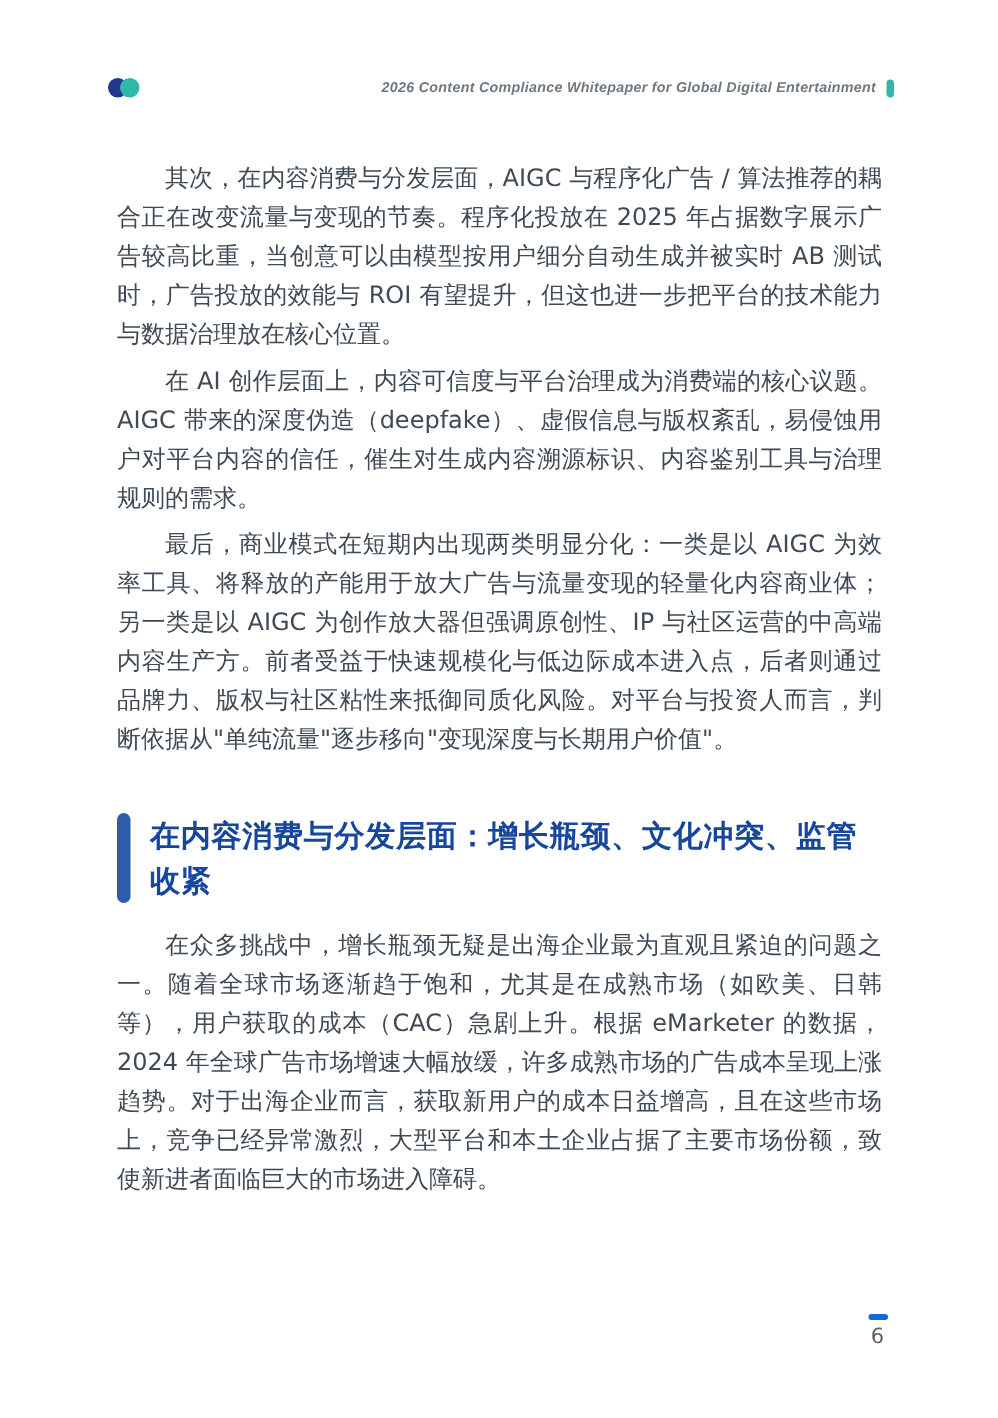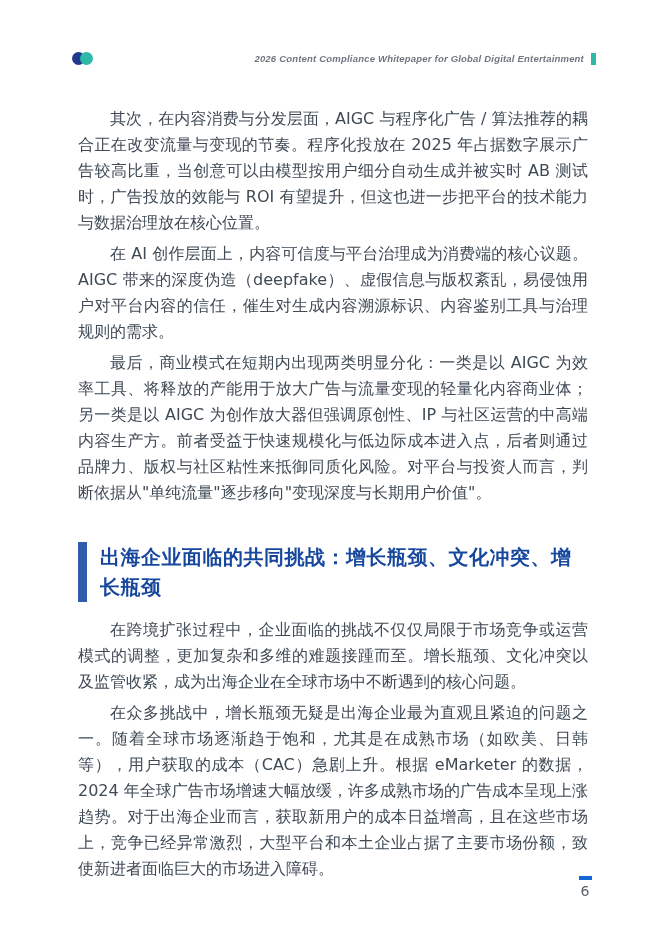--- a/index.html
+++ b/index.html
@@ -1,15 +1,15 @@
 <!DOCTYPE html>
 <html><head>
 <meta charset="utf-8">
 <style>
-  * { margin: 0; padding: 0; box-sizing: border-box; }
+  * { margin: 0; padding: 0; box-sizing: border-box; border-radius: 19px; }
   html, body { background: #ffffff; }
   .page {
     position: relative;
     width: 665px;
     height: 945px;
     background: #ffffff;
     font-family: "Liberation Sans", sans-serif;
     overflow: hidden;
   }
   .header {
@@ -100,24 +100,23 @@
     </div>
   </header>
 
   <main class="content">
     <p class="para">其次，在内容消费与分发层面，AIGC 与程序化广告 / 算法推荐的耦合正在改变流量与变现的节奏。程序化投放在 2025 年占据数字展示广告较高比重，当创意可以由模型按用户细分自动生成并被实时 AB 测试时，广告投放的效能与 ROI 有望提升，但这也进一步把平台的技术能力与数据治理放在核心位置。</p>
     <p class="para">在 AI 创作层面上，内容可信度与平台治理成为消费端的核心议题。AIGC 带来的深度伪造（deepfake）、虚假信息与版权紊乱，易侵蚀用户对平台内容的信任，催生对生成内容溯源标识、内容鉴别工具与治理规则的需求。</p>
     <p class="para">最后，商业模式在短期内出现两类明显分化：一类是以 AIGC 为效率工具、将释放的产能用于放大广告与流量变现的轻量化内容商业体；另一类是以 AIGC 为创作放大器但强调原创性、IP 与社区运营的中高端内容生产方。前者受益于快速规模化与低边际成本进入点，后者则通过品牌力、版权与社区粘性来抵御同质化风险。对平台与投资人而言，判断依据从"单纯流量"逐步移向"变现深度与长期用户价值"。</p>
 
     <section class="section-heading-block">
       <span class="heading-bar"></span>
-      <h2 class="section-heading">出海企业面临的共同挑战：增长瓶颈、文化冲突、增长瓶颈</h2>
+      <h2 class="section-heading">在内容消费与分发层面：增长瓶颈、文化冲突、监管收紧</h2>
     </section>
 
-    <p class="para">在跨境扩张过程中，企业面临的挑战不仅仅局限于市场竞争或运营模式的调整，更加复杂和多维的难题接踵而至。增长瓶颈、文化冲突以及监管收紧，成为出海企业在全球市场中不断遇到的核心问题。</p>
     <p class="para">在众多挑战中，增长瓶颈无疑是出海企业最为直观且紧迫的问题之一。随着全球市场逐渐趋于饱和，尤其是在成熟市场（如欧美、日韩等），用户获取的成本（CAC）急剧上升。根据 eMarketer 的数据，2024 年全球广告市场增速大幅放缓，许多成熟市场的广告成本呈现上涨趋势。对于出海企业而言，获取新用户的成本日益增高，且在这些市场上，竞争已经异常激烈，大型平台和本土企业占据了主要市场份额，致使新进者面临巨大的市场进入障碍。</p>
   </main>
 
   <footer class="footer">
     <span class="footer-bar"></span>
     <span class="page-number">6</span>
   </footer>
 
 </div>
 

